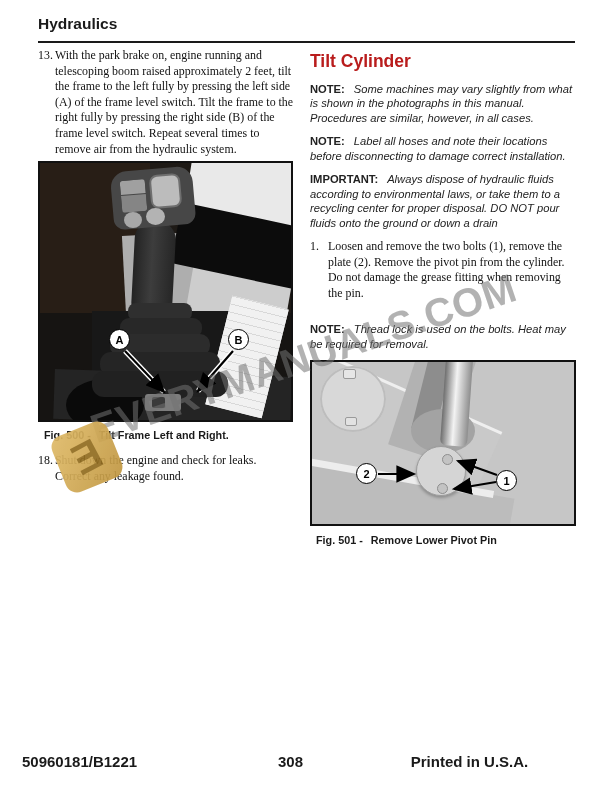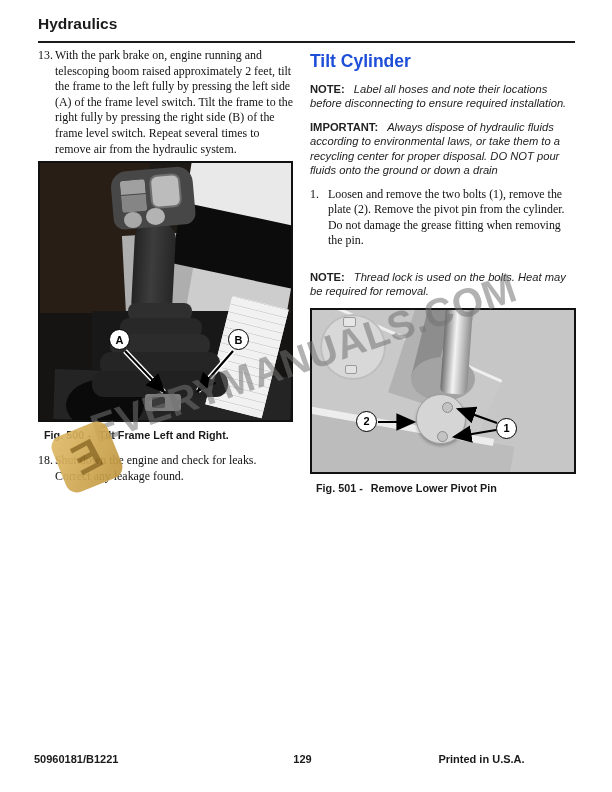--- a/index.html
+++ b/index.html
@@ -4,39 +4,39 @@
 <style>
   * { margin:0; padding:0; box-sizing:border-box; }
   html,body { width:612px; height:792px; background:#ffffff; }
   .page { position:relative; width:612px; height:792px; background:#fff; overflow:hidden;
           font-family:"Liberation Serif", serif; color:#111; }
 
   
   .header-title { position:absolute; left:38px; top:15px; font-family:"Liberation Sans", sans-serif;
                   font-weight:bold; font-size:15.5px; color:#1a1a1a; }
   .header-rule  { position:absolute; left:38px; top:41px; width:537px; height:2px; background:#1a1a1a; }
-  .footer { position:absolute; left:34px; top:753px; width:537px; display:flex;
-            font-family:"Liberation Sans", sans-serif; font-weight:bold; font-size:11px; color:#1a1a1a; }
+  .footer { position:absolute; left:22px; top:753px; width:537px; display:flex;
+            font-family:"Liberation Sans", sans-serif; font-weight:bold; font-size:15px; color:#1a1a1a; }
   .footer .f-left   { flex:1; text-align:left; }
   .footer .f-center { flex:1; text-align:center; }
   .footer .f-right  { flex:1; text-align:center; }
 
   
   .col-left  { position:absolute; left:38px;  top:48px; width:257px; }
   .col-right { position:absolute; left:310px; top:46px; width:267px; }
 
   .step { display:flex; font-size:11.9px; line-height:1.31; color:#111; }
   .step .num { width:17px; flex:none; }
   .step .txt { flex:1; }
 
   .caption { font-family:"Liberation Sans", sans-serif; font-weight:bold; font-size:10.8px;
              color:#1a1a1a; margin-left:6px; }
   .caption .prefix { margin-right:8px; }
 
-  .h1 { font-family:"Liberation Sans", sans-serif; font-weight:bold; font-size:17.5px; color:#1d4ed8;
+  .h1 { font-family:"Liberation Sans", sans-serif; font-weight:bold; font-size:17.5px; color:#b91c1c;
         margin:5px 0 10px 0; }
   .h2 { font-family:"Liberation Sans", sans-serif; font-weight:bold; font-style:italic;
         font-size:13.8px; color:#111; margin:13px 0 9px 0; }
   .note { font-family:"Liberation Sans", sans-serif; font-size:11.2px; line-height:1.29;
           color:#222; margin-bottom:9px; }
   .note .label { font-weight:bold; margin-right:9px; }
   .note .txt { font-style:italic; }
 
   
   .fig500 { position:relative; margin-top:4px; width:255px; height:261px;
@@ -179,23 +179,26 @@
       <span class="num">18.</span>
       <span class="txt">Shut down the engine and check for leaks. Correct any leakage found.</span>
     </div>
 
   </div>
 
   <div class="col-right">
 
     <div class="h1">Tilt Cylinder</div>
 
-
     <div class="note">
-      <span class="label">NOTE:</span><span class="txt">Label all hoses and note their locations before disconnecting to ensure required installation.</span>
+      <span class="label">NOTE:</span><span class="txt">Some machines may vary slightly from what is shown in the photographs in this manual. Procedures are similar, however, in all cases.</span>
+    </div>
+
+    <div class="note">
+      <span class="label">NOTE:</span><span class="txt">Label all hoses and note their locations before disconnecting to damage correct installation.</span>
     </div>
 
 
     <div class="note">
       <span class="label">IMPORTANT:</span><span class="txt">Always dispose of hydraulic fluids according to environmental laws, or take them to a recycling center for proper disposal. DO NOT pour fluids onto the ground or down a drain</span>
     </div>
 
 
     <div class="step">
       <span class="num" style="width:18px;">1.</span>
@@ -244,17 +247,17 @@
     </div>
   </div>
 
   <div class="watermark-text">EVERYMANUALS.COM</div>
   <div class="watermark-logo">
     <span class="glyph">Ǝ</span>
   </div>
 
   <div class="footer">
     <span class="f-left">50960181/B1221</span>
-    <span class="f-center">129</span>
+    <span class="f-center">308</span>
     <span class="f-right">Printed in U.S.A.</span>
   </div>
 
 </div>
 
 </body></html>

